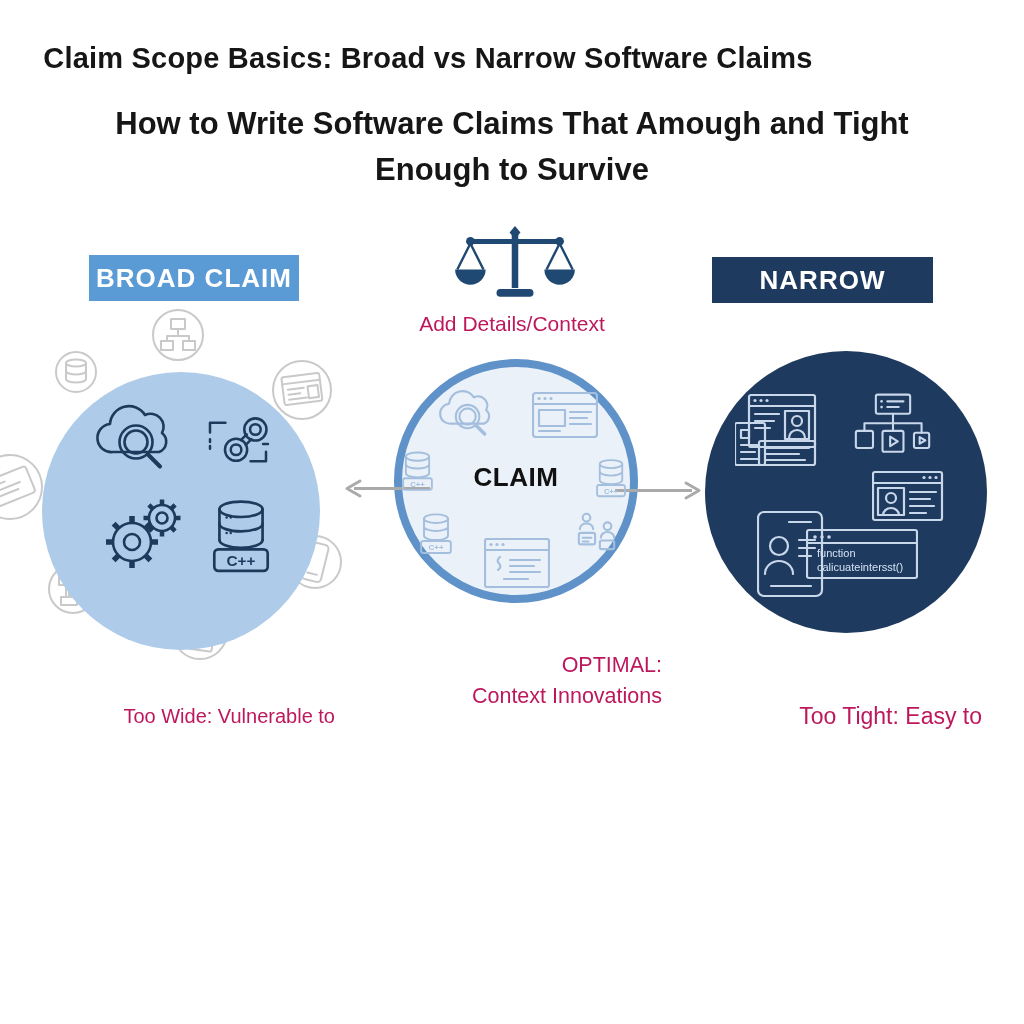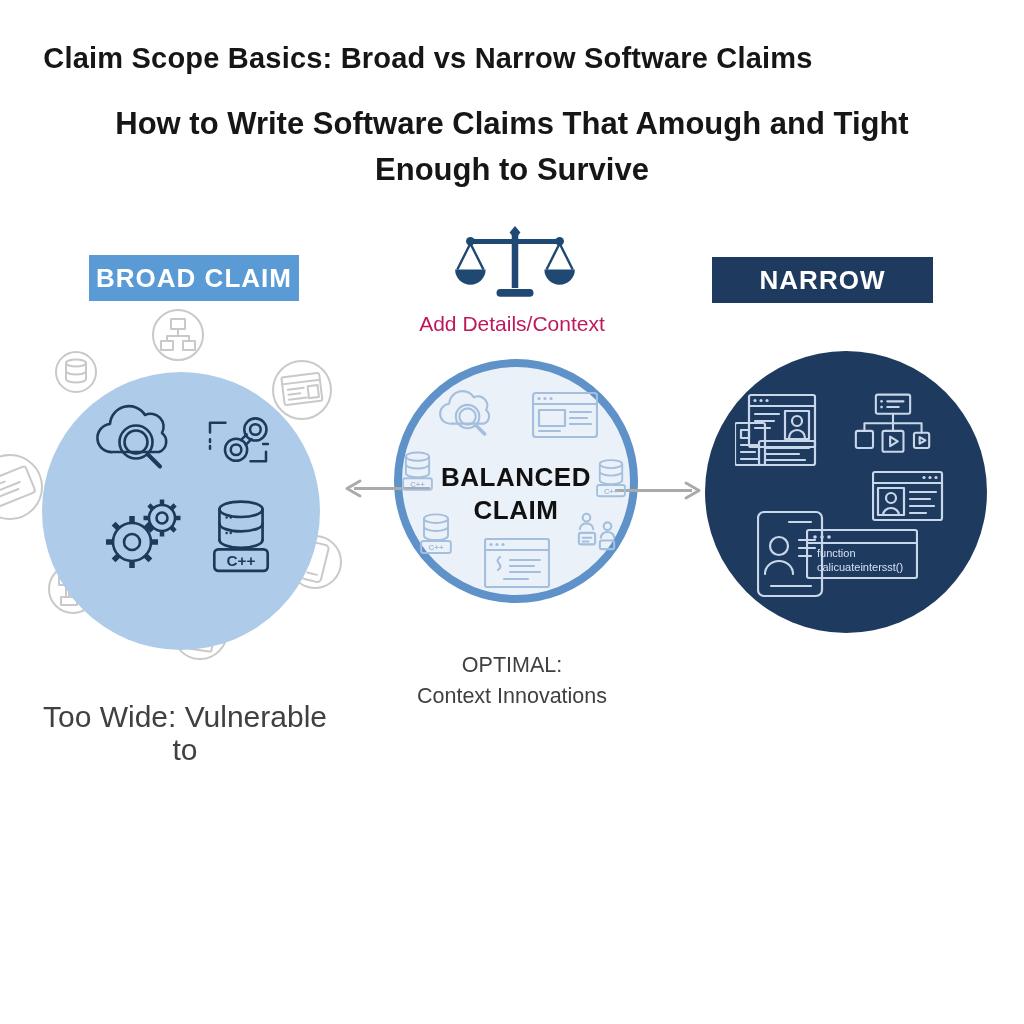--- a/index.html
+++ b/index.html
@@ -35,22 +35,22 @@
   .cpp-nv{fill:#1d3a5c;stroke:none;font-weight:bold;font-size:15px;font-family:"Liberation Sans",sans-serif;}
   .cpp-lb{fill:#a4bfdd;stroke:none;font-weight:bold;font-size:14px;font-family:"Liberation Sans",sans-serif;}
   .codetxt{fill:#d4e2f4;stroke:none;font-size:11px;font-family:"Liberation Sans",sans-serif;}
   .scale-fill{fill:#1f4872;stroke:none;}
   .scale-str{stroke:#1f4872;stroke-width:2.2;fill:none;}
   
   .bal-title{left:394px;top:461px;width:244px;font-size:26px;font-weight:bold;color:#111111;
              line-height:33px;letter-spacing:.5px;z-index:3;}
   .scale-cap{left:262px;top:304px;width:500px;font-size:21px;color:#be185d;margin-top:8px;}
   
-  .cap{color:#404040;}
-  .cap-left{left:35px;top:700px;width:300px;font-size:30px;line-height:33px;}
+  .cap{color:#be185d;text-align:right;}
+  .cap-left{left:35px;top:700px;width:300px;font-size:20px;line-height:33px;}
   .cap-center{left:362px;top:650px;width:300px;font-size:21.5px;line-height:31px;}
   .cap-right{left:682px;top:700px;width:300px;font-size:23px;line-height:33px;}
 </style>
 </head>
 <body>
 
 <div id="page">
 
   <div class="abs ctr title">Claim Scope Basics: Broad vs Narrow Software Claims</div>
   <div class="abs ctr subtitle">
@@ -230,21 +230,20 @@
   <svg class="abs z3" style="left:576px;top:510px;" width="42" height="42" viewBox="0 0 44 44">
     <circle class="ic lb" cx="11" cy="8" r="4"></circle>
     <path class="ic lb" d="M4,20 a7,6 0 0 1 14,0"></path>
     <rect class="ic lb" x="3" y="24" width="17" height="12" rx="2"></rect>
     <path class="ic lb" d="M7,29 h9 M7,33 h6"></path>
     <circle class="ic lb" cx="33" cy="17" r="4"></circle>
     <path class="ic lb" d="M26,29 a7,6 0 0 1 14,0"></path>
     <rect class="ic lb" x="25" y="32" width="15" height="9" rx="2"></rect>
   </svg>
   <div class="abs ctr bal-title">
-    <div>BALANCED</div>
     <div>CLAIM</div>
   </div>
 
   <div class="abs circle c-narrow"></div>
   <svg class="abs z3" style="left:735px;top:393px;" width="90" height="84" viewBox="0 0 90 84">
     <rect class="ic wt" x="14" y="2" width="66" height="52" rx="2"></rect>
     <path class="ic wt" d="M14,13 H80"></path>
     <circle class="dotwt" cx="20" cy="7.5" r="1.6"></circle>
       <circle class="dotwt" cx="26" cy="7.5" r="1.6"></circle>
       <circle class="dotwt" cx="32" cy="7.5" r="1.6"></circle>
@@ -300,15 +299,16 @@
   </svg>
 
   <div class="abs ctr cap cap-left">
     <div>Too Wide: Vulnerable to</div>
   </div>
   <div class="abs ctr cap cap-center">
     <div>OPTIMAL:</div>
     <div>Context Innovations</div>
   </div>
   <div class="abs ctr cap cap-right">
+    <div>Too Tight:  Easy to</div>
   </div>
 
 </div>
 
 </body></html>

